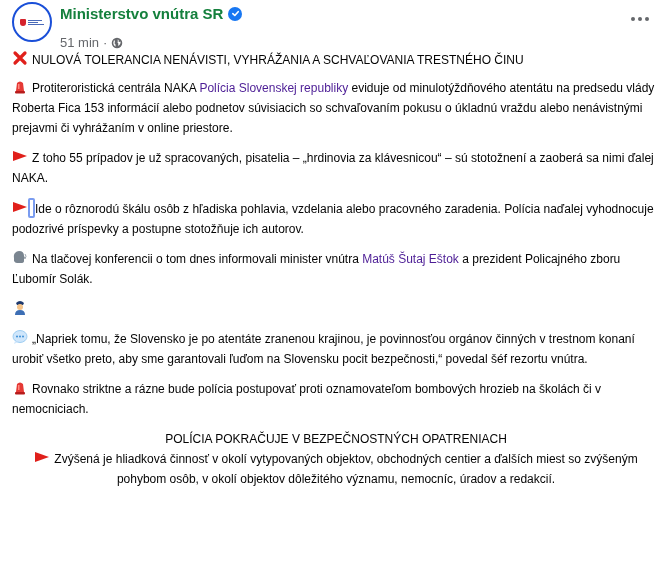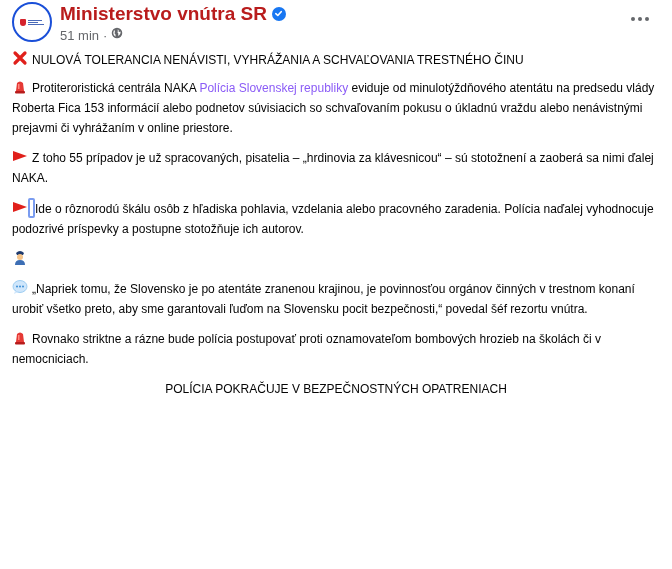--- a/index.html
+++ b/index.html
@@ -12,31 +12,31 @@
       border: 2px solid #1a4fd8; background: #fff;
       display: flex; align-items: center; justify-content: center;
       margin-right: 8px; margin-top: 0px; flex-shrink: 0;
     }
     .avatar-logo { display: flex; align-items: center; gap: 2px; }
     .avatar-shield { width: 6px; height: 7px; background: #d5232d; border-radius: 1px 1px 3px 3px; }
     .avatar-lines { display: flex; flex-direction: column; gap: 1px; }
     .avatar-lines span { display: block; height: 1px; background: #4a6ab8; }
     .meta { display: flex; flex-direction: column; padding-top: 2px; }
     .name-row { display: flex; align-items: center; gap: 5px; }
-    .page-name { font-size: 19px; font-weight: bold; color: #b91c1c; line-height: 19px; }
+    .page-name { font-size: 15px; font-weight: bold; color: #15803d; line-height: 19px; }
     .verified { width: 14px; height: 14px; border-radius: 50%; background: #1877f2; display: flex; align-items: center; justify-content: center; }
-    .sub-row { display: flex; align-items: flex-start; gap: 4px; font-size: 13px; color: #65676b; line-height: 17px; margin-top: 4px; }
+    .sub-row { display: flex; align-items: center; gap: 4px; font-size: 13px; color: #65676b; line-height: 17px; margin-top: 11px; }
     .globe { width: 12px; height: 12px; }
     .more-btn { position: absolute; right: 20px; top: 12px; width: 24px; height: 14px; display: flex; align-items: center; justify-content: center; gap: 3px; cursor: pointer; }
     .more-btn span { width: 4px; height: 4px; border-radius: 50%; background: #65676b; }
     .content { font-size: 12px; line-height: 20px; color: #050505; }
     .para { margin-bottom: 10px; }
     .para.tight { margin-bottom: 0; text-align: center; }
     .title-line { margin-top: 2px; margin-bottom: 8px; }
-    .link { color: #8b5cf6; cursor: pointer; }
+    .link { color: #4c1d95; cursor: pointer; }
     .emoji { display: inline-block; width: 16px; height: 16px; vertical-align: -2px; margin-right: 4px; }
     .cursor-box { display: inline-block; width: 7px; height: 20px; border: 2px solid #7a9cf0; border-radius: 2px; vertical-align: -5px; margin-right: 0px; }
   </style>
 </head>
 <body>
 
 <div class="post">
 
   <div class="header">
     <div class="avatar">
@@ -96,20 +96,26 @@
           <path d="M1 3 L15 8 L1 13 Z" fill="#e0201b"></path>
         </svg><span>Z toho 55 prípadov je už spracovaných, pisatelia – „hrdinovia za klávesnicou“ – sú stotožnení a zaoberá sa nimi ďalej NAKA.</span>
     </div>
 
     <div class="para">
       <svg class="emoji" style="margin-right:0" viewBox="0 0 16 16">
           <path d="M1 3 L15 8 L1 13 Z" fill="#e0201b"></path>
         </svg><span class="cursor-box"></span><span>Ide o rôznorodú škálu osôb z hľadiska pohlavia, vzdelania alebo pracovného zaradenia. Polícia naďalej vyhodnocuje podozrivé príspevky a postupne stotožňuje ich autorov.</span>
     </div>
 
+    <div class="para">
+      <svg class="emoji" viewBox="0 0 16 16">
+          <path d="M2 9 Q1 3 7 2 Q12 2 12 7 L13 9 L12 10 L12 12 Q12 14 9 14 L5 14 Q3 14 2 12 Z" fill="#7a8590"></path>
+          <path d="M13 5 Q15 7 13 10" stroke="#9aa4ad" stroke-width="1" fill="none"></path>
+        </svg><span>Na tlačovej konferencii o tom dnes informovali minister vnútra </span><span class="link">Matúš Šutaj Eštok</span><span> a prezident Policajného zboru Ľubomír Solák.</span>
+    </div>
 
     <div class="para">
       <svg class="emoji" viewBox="0 0 16 16">
           <path d="M4 4 Q8 0 12 4 L11 6 L5 6 Z" fill="#1e3a6e"></path>
           <circle cx="8" cy="8" r="3" fill="#f5c48a"></circle>
           <path d="M3 16 Q3 11 8 11 Q13 11 13 16 Z" fill="#3d6fb5"></path>
         </svg>
     </div>
 
     <div class="para">
@@ -125,19 +131,24 @@
     <div class="para">
       <svg class="emoji" viewBox="0 0 16 16">
           <rect x="3" y="13" width="10" height="2.5" rx="1" fill="#b71c1c"></rect>
           <path d="M4 13 L5 5 Q8 2 11 5 L12 13 Z" fill="#e53935"></path>
           <rect x="6" y="6" width="1.5" height="5" fill="#ff8a80"></rect>
         </svg><span>Rovnako striktne a rázne bude polícia postupovať proti oznamovateľom bombových hrozieb na školách či v nemocniciach.</span>
     </div>
 
     <div class="para tight">POLÍCIA POKRAČUJE V BEZPEČNOSTNÝCH OPATRENIACH</div>
 
+    <div class="para tight">
+      <svg class="emoji" viewBox="0 0 16 16">
+          <path d="M1 3 L15 8 L1 13 Z" fill="#e0201b"></path>
+        </svg><span>Zvýšená je hliadková činnosť v okolí vytypovaných objektov, obchodných centier a ďalších miest so zvýšeným pohybom osôb, v okolí objektov dôležitého významu, nemocníc, úradov a redakcií.</span>
+    </div>
 
     <div class="para tight">
       
     </div>
 
   </div>
 </div>
 
 </body></html>

